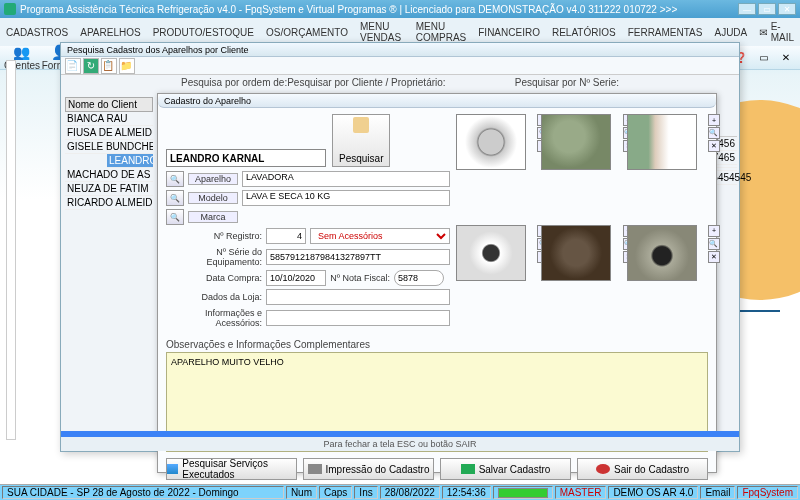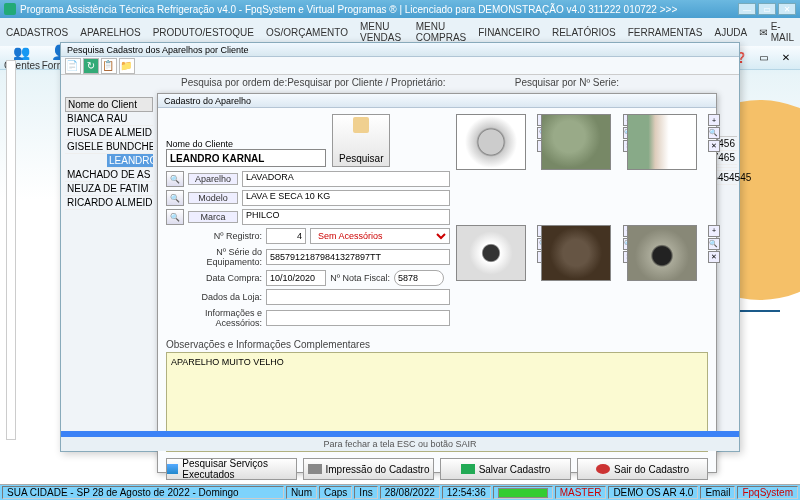--- a/index.html
+++ b/index.html
@@ -25,21 +25,21 @@
 .sub-window .subtitle { background: linear-gradient(180deg, #f0f8ff 0%, #d8e8f0 100%); height: 14px; padding: 0 6px; font-size: 9px; display: flex; align-items: center; border-bottom: 1px solid #b0c5d5; }
 .sub-window .subtool { background: #f5f9fc; height: 18px; display: flex; align-items: center; padding: 0 4px; gap: 2px; border-bottom: 1px solid #ccc; }
 .sub-window .subtool .stbtn { width: 16px; height: 16px; background: #fff; border: 1px solid #bbb; cursor: pointer; display: flex; align-items: center; justify-content: center; }
 .search-row { display: flex; padding: 2px 120px; font-size: 9px; color: #444; }
 .client-list { position: absolute; left: 4px; top: 54px; width: 88px; font-size: 8px; }
 .client-list .ch { background: #e8e8e8; border: 1px solid #aaa; padding: 1px 2px; }
 .client-list .ci { padding: 1px 2px; border-bottom: 1px solid #eee; cursor: pointer; white-space: nowrap; overflow: hidden; }
 .client-list .ci.sel { background: #5a9de0; color: #fff; margin-left: 42px; }
 
 .inner-dialog { position: absolute; left: 96px; top: 50px; width: 560px; height: 380px; background: #fafcfe; border: 1px solid #999; box-shadow: 1px 1px 6px rgba(0,0,0,0.25); }
-.inner-dialog .dlgtitle { background: linear-gradient(180deg, #f5faff 0%, #dce8f2 100%); height: 14px; padding: 0 6px; font-size: 9px; border-bottom: 1px solid #b5c5d5; display: flex; align-items: center; }
+.inner-dialog .dlgtitle { background: linear-gradient(180deg, #f5faff 0%, #dce8f2 100%); height: 14px; padding: 0 6px; font-size: 9px; border-bottom: 1px solid #b5c5d5; display: flex; align-items: center; border-radius: 6px; }
 .form-area { padding: 6px 8px; display: flex; gap: 6px; }
 .form-left { flex: 1; }
 .form-row { display: flex; align-items: center; gap: 4px; margin-bottom: 3px; }
 .form-row label { width: 96px; text-align: right; font-size: 9px; color: #333; }
 .form-row input, .form-row .textval { flex: 1; height: 16px; border: 1px solid #aaa; padding: 0 3px; font-size: 9px; background: #fff; }
 .form-row .btn-mag { width: 18px; height: 16px; background: linear-gradient(180deg,#fff,#dde); border: 1px solid #999; cursor: pointer; display: flex; align-items: center; justify-content: center; font-size: 8px; }
 .form-row .dropdown { flex: 1; height: 16px; border: 1px solid #aaa; font-size: 9px; background: #fff; color: #c00; padding: 0 3px; }
 .client-name-row { display: flex; align-items: flex-end; gap: 6px; margin-bottom: 4px; }
 .client-name-row .lbl { font-size: 9px; }
 .client-name-row input { height: 18px; width: 160px; border: 1px solid #888; padding: 0 3px; font-size: 10px; font-weight: bold; }
@@ -179,21 +179,20 @@
     <div class="val">5454545454545</div>
   </div>
 
   <div class="inner-dialog">
     <div class="dlgtitle">Cadastro do Aparelho</div>
 
     <div class="form-area">
       <div class="form-left">
         <div class="client-name-row">
           <div>
-            <div class="lbl">Nome do Cliente</div>
             <input value="LEANDRO KARNAL" style="">
           </div>
           <div class="pesq-btn">
             <span class="icon"></span>
             <span>Pesquisar</span>
           </div>
         </div>
 
         <div class="form-row">
           <span class="btn-mag">🔍</span>
@@ -201,21 +200,20 @@
           <div class="textval">LAVADORA</div>
         </div>
         <div class="form-row">
           <span class="btn-mag">🔍</span>
           <label style="width:50px;text-align:center;border:1px solid #aaa;background:#eef;">Modelo</label>
           <div class="textval">LAVA E SECA 10 KG</div>
         </div>
         <div class="form-row">
           <span class="btn-mag">🔍</span>
           <label style="width:50px;text-align:center;border:1px solid #aaa;background:#eef;">Marca</label>
-          <div class="textval">PHILCO</div>
         </div>
         <div class="form-row">
           <label>Nº Registro:</label>
           <input style="width: 40px; flex: 0 0 auto; text-align: right;" value="4">
           <select class="dropdown"><option>Sem Acessórios</option></select>
         </div>
         <div class="form-row">
           <label>Nº Série do Equipamento:</label>
           <input value="58579121879841327897TT" style="">
         </div>

